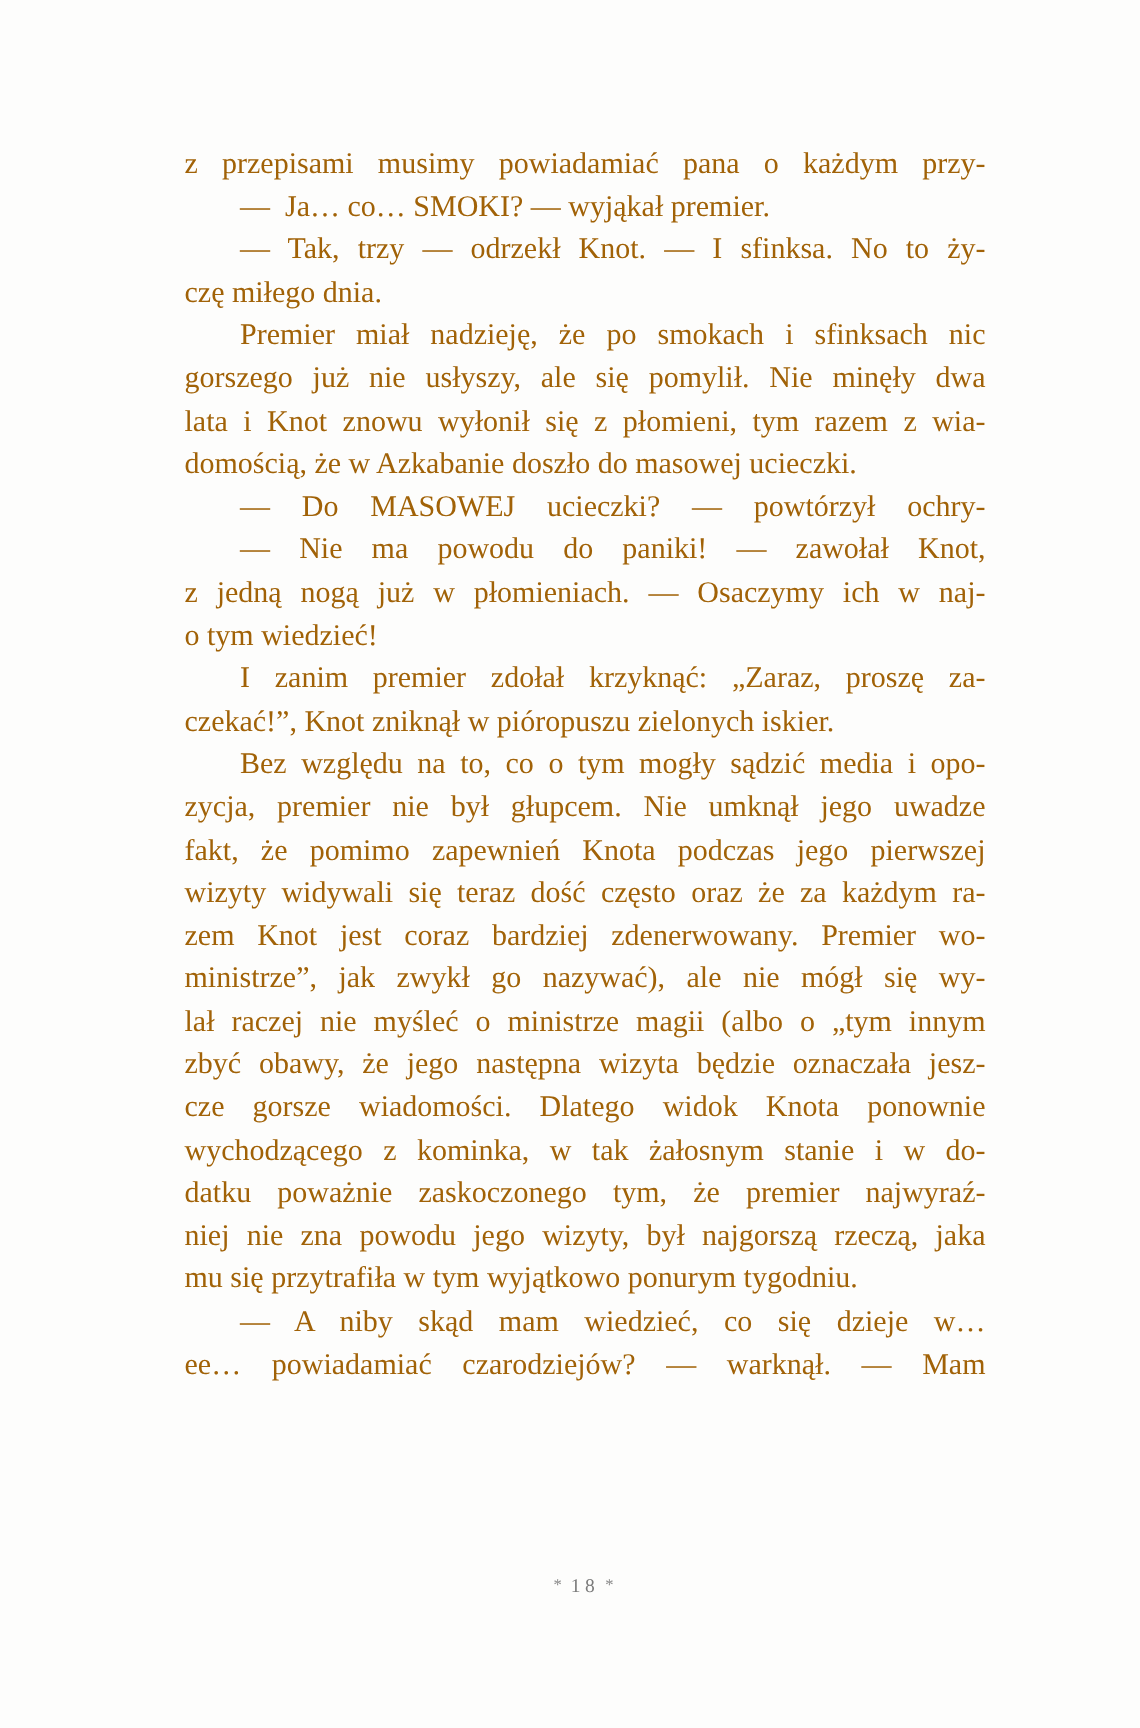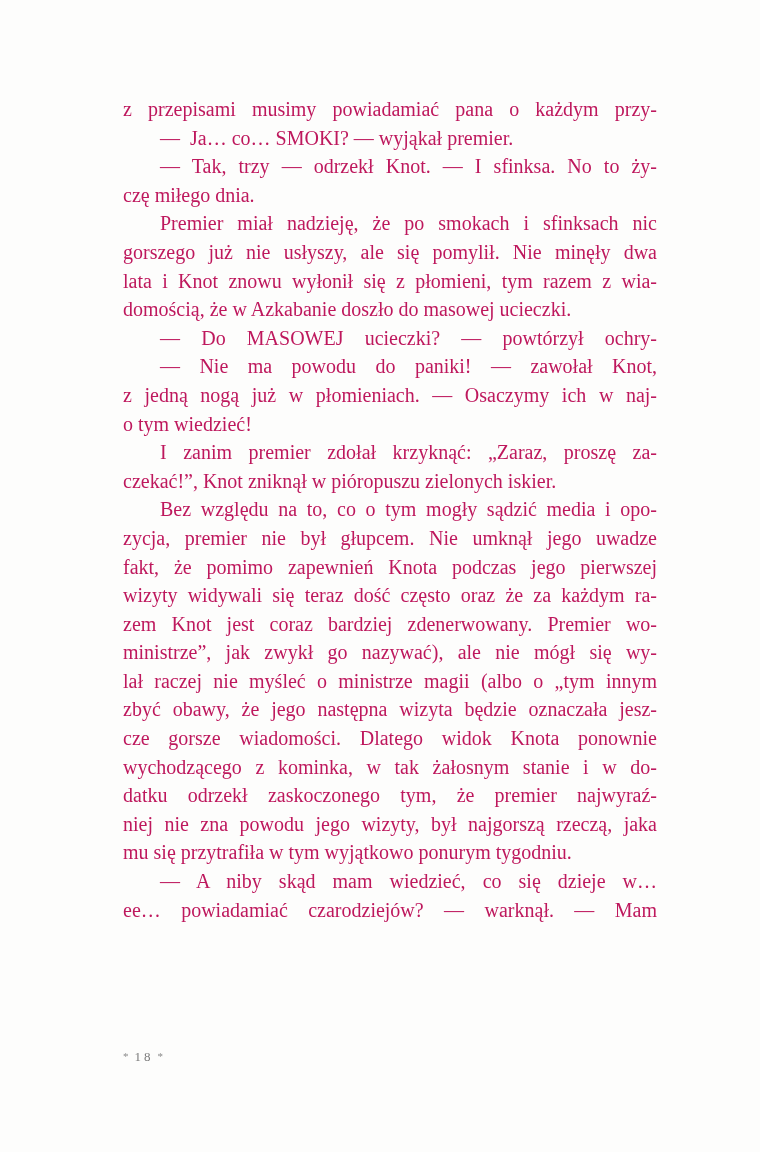--- a/index.html
+++ b/index.html
@@ -17,41 +17,41 @@
   .book-page {
     position: absolute;
     inset: 0;
     background: #fdfdfc;
   }
   .text-block {
     position: absolute;
     left: 123px;
     top: 95px;
     width: 534px;
-    color: #be185d;
+    color: #a16207;
     font-size: 20px;
     line-height: 28.6px;
     text-rendering: optimizeLegibility;
   }
   .line {
     min-height: 28.6px;
   }
   .line.j {
     text-align: justify;
     text-align-last: justify;
   }
   .line.indent {
     text-indent: 37px;
   }
   .page-footer {
     position: absolute;
     left: 123px;
     top: 1049px;
     width: 534px;
-    text-align: left;
+    text-align: center;
     color: #7b7b7b;
     font-size: 13px;
     letter-spacing: 2px;
   }
   .page-footer .orn {
     font-size: 11px;
     color: #8a8a8a;
     vertical-align: 1px;
   }
   .page-footer .num {
@@ -81,21 +81,21 @@
       <div class="line j indent">Bez względu na to, co o tym mogły sądzić media i opo-</div>
       <div class="line j">zycja, premier nie był głupcem. Nie umknął jego uwadze</div>
       <div class="line j">fakt, że pomimo zapewnień Knota podczas jego pierwszej</div>
       <div class="line j">wizyty widywali się teraz dość często oraz że za każdym ra-</div>
       <div class="line j">zem Knot jest coraz bardziej zdenerwowany. Premier wo-</div>
       <div class="line j">ministrze”, jak zwykł go nazywać), ale nie mógł się wy-</div>
       <div class="line j">lał raczej nie myśleć o ministrze magii (albo o „tym innym</div>
       <div class="line j">zbyć obawy, że jego następna wizyta będzie oznaczała jesz-</div>
       <div class="line j">cze gorsze wiadomości. Dlatego widok Knota ponownie</div>
       <div class="line j">wychodzącego z kominka, w tak żałosnym stanie i w do-</div>
-      <div class="line j">datku odrzekł zaskoczonego tym, że premier najwyraź-</div>
+      <div class="line j">datku poważnie zaskoczonego tym, że premier najwyraź-</div>
       <div class="line j">niej nie zna powodu jego wizyty, był najgorszą rzeczą, jaka</div>
       <div class="line">mu się przytrafiła w tym wyjątkowo ponurym tygodniu.</div>
       <div class="line j indent">— A niby skąd mam wiedzieć, co się dzieje w…</div>
       <div class="line j">ee… powiadamiać czarodziejów? — warknął. — Mam</div>
     </div>
   <div class="page-footer">
     <span class="orn">*</span><span class="num">18</span><span class="orn">*</span>
   </div>
 </div>
 

